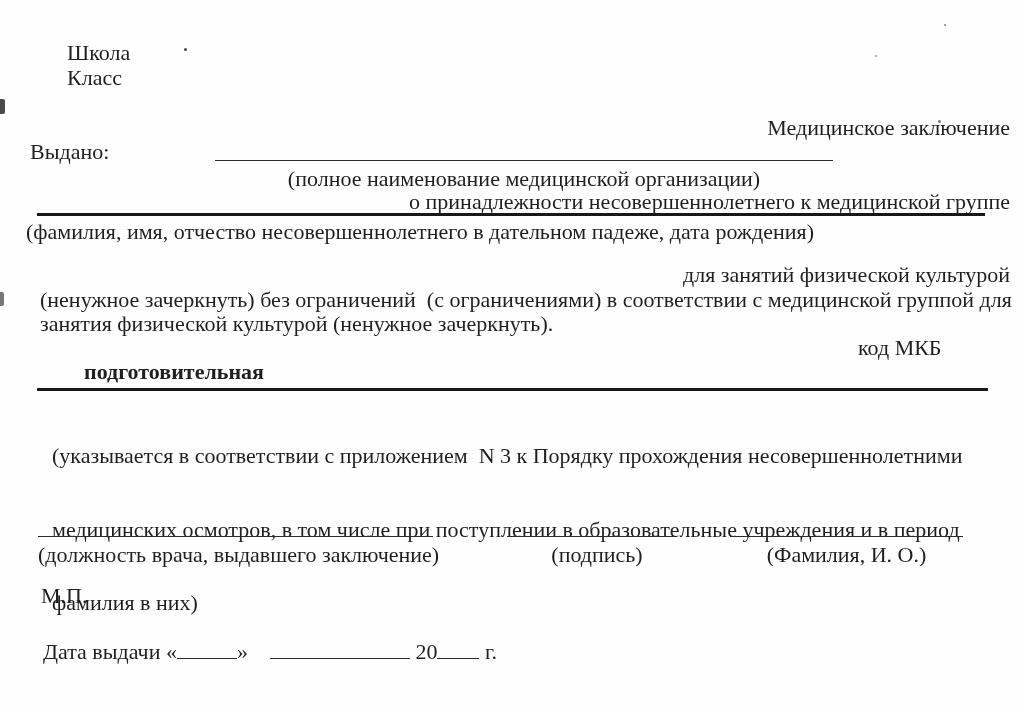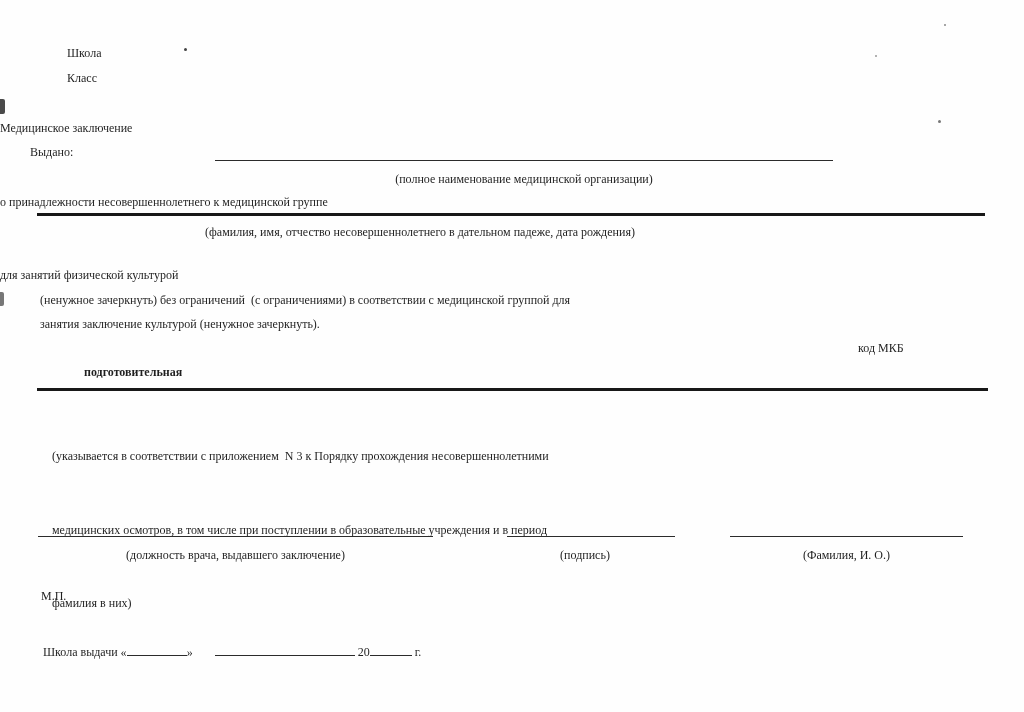--- a/index.html
+++ b/index.html
@@ -4,22 +4,22 @@
 <style>
   html,body{margin:0;padding:0;}
   body{
     width:1024px;height:712px;
     background:#ffffff;
     font-family:"Liberation Serif","DejaVu Serif",serif;
     color:#1f1f1f;
     overflow:hidden;
   }
   .page{position:relative;width:1024px;height:712px;background:#fefefe;}
-  .abs{position:absolute;font-size:12px;line-height:24px;white-space:pre;}
-  .title{text-align:left;line-height:24.5px;}
+  .abs{position:absolute;font-size:22px;line-height:24px;white-space:pre;}
+  .title{text-align:right;line-height:24.5px;}
   .center{text-align:center;}
   .rule{position:absolute;border-top:3px solid #181818;height:0;}
   .thin-rule{position:absolute;border-top:1.6px solid #2b2b2b;height:0;}
   .blank{display:inline-block;border-bottom:1.6px solid #2b2b2b;height:13px;}
   .bold{font-weight:700;text-align:center;}
   .speck{position:absolute;background:#666;border-radius:50%;}
   .edge-mark{position:absolute;background:#4a4a4a;border-radius:2px;}
 </style>
 </head>
 <body>
@@ -36,42 +36,42 @@
   </div>
 
   <div class="abs" style="left:30px;top:140px">Выдано:</div>
   <div class="thin-rule" style="left:215px;top:160px;width:618px"></div>
   <div class="abs center" style="left:215px;top:167px;width:618px">(полное наименование медицинской организации)</div>
 
   <div class="rule" style="left:37px;top:213px;width:948px"></div>
   <div class="abs center" style="left:0;top:220px;width:840px">(фамилия, имя, отчество несовершеннолетнего в дательном падеже, дата рождения)</div>
 
   <div class="abs" style="left:40px;top:288px">(ненужное зачеркнуть) без ограничений  (с ограничениями) в соответствии с медицинской группой для</div>
-  <div class="abs" style="left:40px;top:312px">занятия заключение культурой (ненужное зачеркнуть).</div>
+  <div class="abs" style="left:40px;top:312px">занятия физической культурой (ненужное зачеркнуть).</div>
   <div class="abs" style="left:858px;top:336px">код МКБ</div>
   <div class="abs bold" style="left:84px;top:360px">подготовительная</div>
 
   <div class="rule" style="left:37px;top:388px;width:951px"></div>
   <div class="abs" style="left:52px;top:395px;line-height:24.5px">
     <div>(указывается в соответствии с приложением  N 3 к Порядку прохождения несовершеннолетними</div>
     <div>медицинских осмотров, в том числе при поступлении в образовательные учреждения и в период</div>
     <div>фамилия в них)</div>
   </div>
 
   <div class="thin-rule" style="left:38px;top:536px;width:395px"></div>
   <div class="thin-rule" style="left:507px;top:536px;width:168px"></div>
   <div class="thin-rule" style="left:730px;top:536px;width:233px"></div>
 
   <div class="abs center" style="left:38px;top:543px;width:395px">(должность врача, выдавшего заключение)</div>
-  <div class="abs center" style="left:501px;top:543px;width:168px">(подпись)</div>
+  <div class="abs center" style="left:513px;top:543px;width:168px">(подпись)</div>
   <div class="abs center" style="left:730px;top:543px;width:233px">(Фамилия, И. О.)</div>
 
   <div class="abs" style="left:41px;top:584px">М.П.</div>
 
-  <div class="abs" style="left:43px;top:640px"><span>Школа выдачи «</span><span class="blank" style="width:60px"></span><span>»</span><span style="display:inline-block;width:22px"></span><span class="blank" style="width:140px"></span><span> 20</span><span class="blank" style="width:42px"></span><span> г.</span></div>
+  <div class="abs" style="left:43px;top:640px"><span>Дата выдачи «</span><span class="blank" style="width:60px"></span><span>»</span><span style="display:inline-block;width:22px"></span><span class="blank" style="width:140px"></span><span> 20</span><span class="blank" style="width:42px"></span><span> г.</span></div>
 
   <div class="edge-mark" style="left:-3px;top:99px;width:8px;height:15px"></div>
   <div class="edge-mark" style="left:-3px;top:292px;width:7px;height:14px;background:#777"></div>
   <div class="speck" style="left:184px;top:48px;width:3px;height:3px;background:#444"></div>
   <div class="speck" style="left:944px;top:24px;width:2px;height:2px;background:#888"></div>
   <div class="speck" style="left:875px;top:55px;width:2px;height:2px;background:#999"></div>
   <div class="speck" style="left:938px;top:120px;width:3px;height:3px;background:#777"></div>
 </div>
 
 </body></html>

